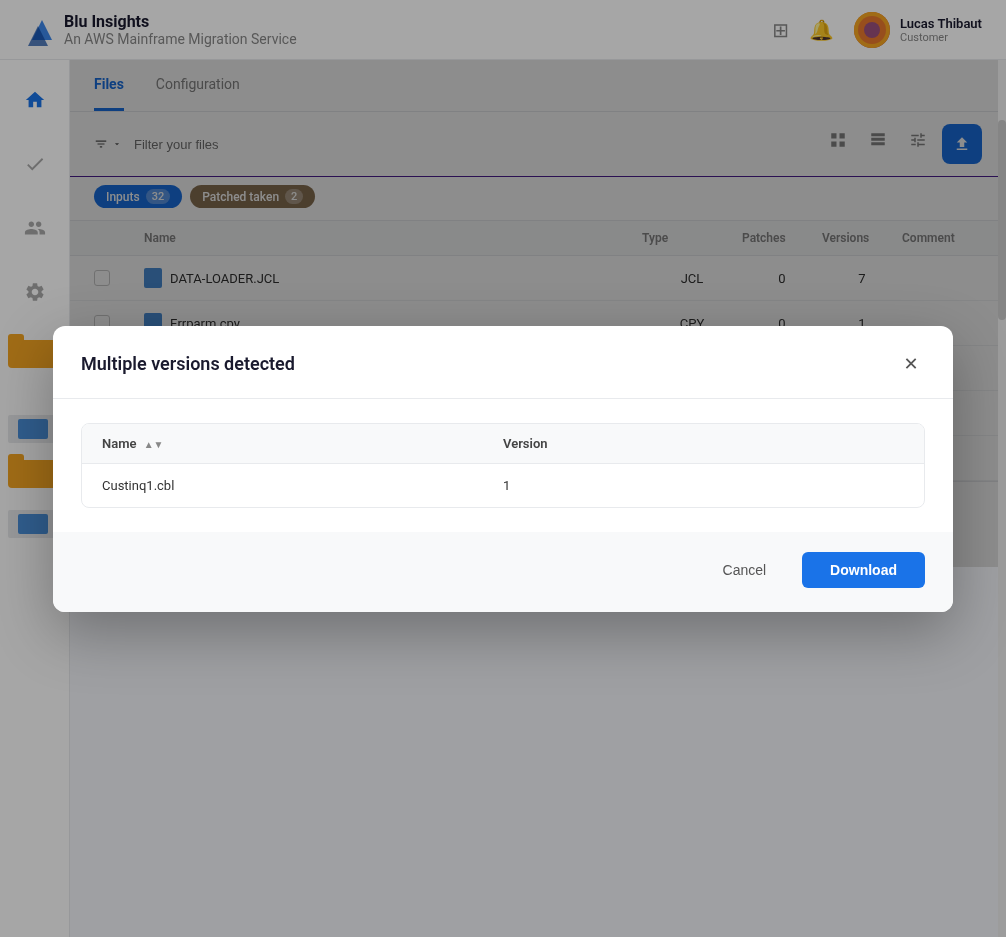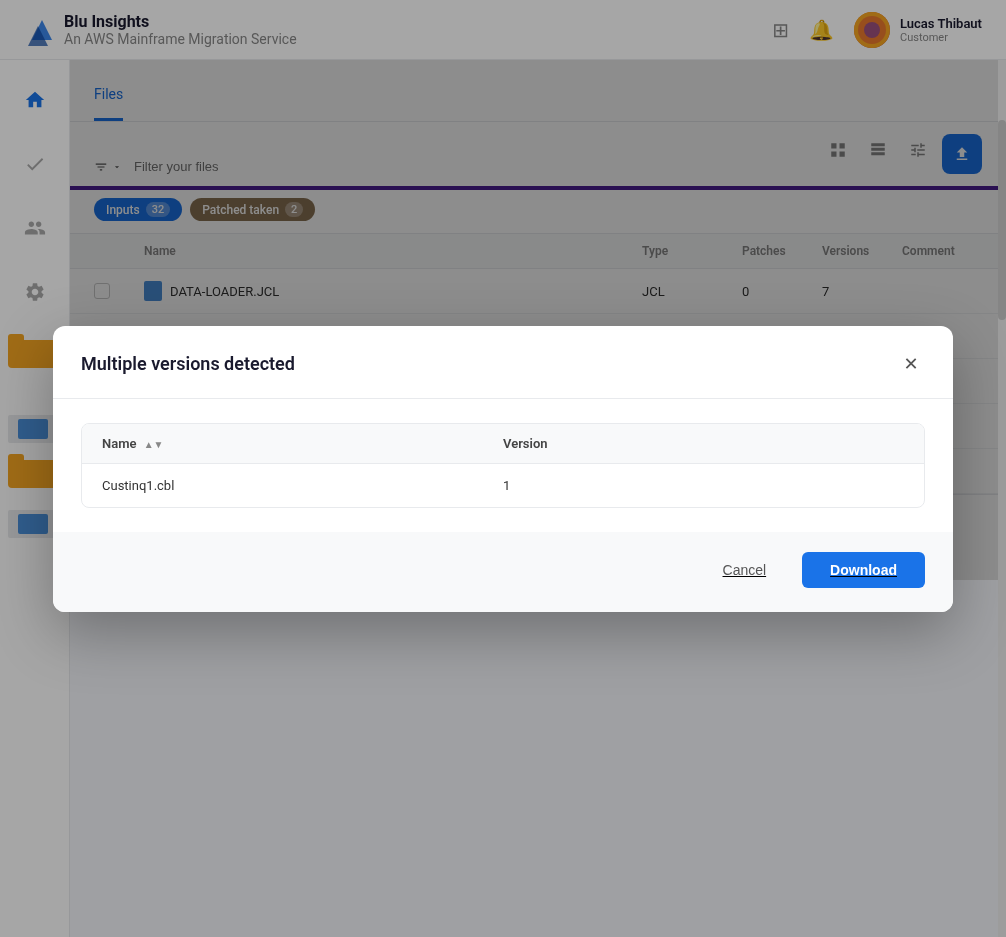--- a/index.html
+++ b/index.html
@@ -139,32 +139,31 @@
     .tab {
       padding: 16px 0;
       font-size: 14px;
       color: #888;
       cursor: pointer;
       border-bottom: 3px solid transparent;
     }
     .tab.active {
       color: #1a73e8;
       border-bottom: 3px solid #1a73e8;
-      font-weight: 400;
-      margin-top: 10px;
+      font-weight: 700;
     }
 
     
     .filter-bar {
       background: #fff;
       padding: 12px 24px;
       display: flex;
-      align-items: flex-end;
+      align-items: center;
       gap: 12px;
-      border-bottom: 4px solid #4c1d95;
+      border-bottom: 1px solid #4c1d95;
     }
     .filter-btn {
       display: flex;
       align-items: center;
       gap: 4px;
       color: #555;
       font-size: 13px;
       cursor: pointer;
     }
     .filter-input {
@@ -253,20 +252,21 @@
       color: #888;
     }
     .table-row {
       display: grid;
       grid-template-columns: 50px 1fr 100px 80px 80px 80px;
       padding: 12px 24px;
       border-bottom: 1px solid #f0f2f5;
       align-items: center;
       font-size: 13px;
       color: #333;
+      text-align: center;
     }
     .file-name {
       display: flex;
       align-items: center;
       gap: 8px;
     }
     .file-icon {
       width: 18px;
       height: 20px;
       background: #4a90d9;
@@ -425,21 +425,20 @@
       font-size: 10px;
       color: #888;
       vertical-align: middle;
     }
     .dialog-footer {
       padding: 20px 28px 24px;
       display: flex;
       justify-content: flex-end;
       gap: 12px;
       background: #f8f9fa;
-      text-decoration: underline;
     }
     .btn-cancel {
       padding: 10px 24px;
       border: none;
       background: transparent;
       color: #555;
       font-size: 14px;
       font-weight: 500;
       cursor: pointer;
       border-radius: 6px;
@@ -525,20 +524,21 @@
       <div style="width:30px; height:20px; background:#4a90d9; border-radius:2px;"></div>
     </div>
   </div>
 
   <div class="content-area">
 
     <div class="content-bg">
 
       <div class="tabs-bar">
         <div class="tab active">Files</div>
+        <div class="tab">Configuration</div>
       </div>
 
       <div class="filter-bar">
         <div class="filter-btn">
           <svg width="14" height="14" viewBox="0 0 24 24" fill="#555">
               <path d="M10 18h4v-2h-4v2zM3 6v2h18V6H3zm3 7h12v-2H6v2z"></path>
             </svg>
           <svg width="10" height="10" viewBox="0 0 24 24" fill="#555">
               <path d="M7 10l5 5 5-5z"></path>
             </svg>

